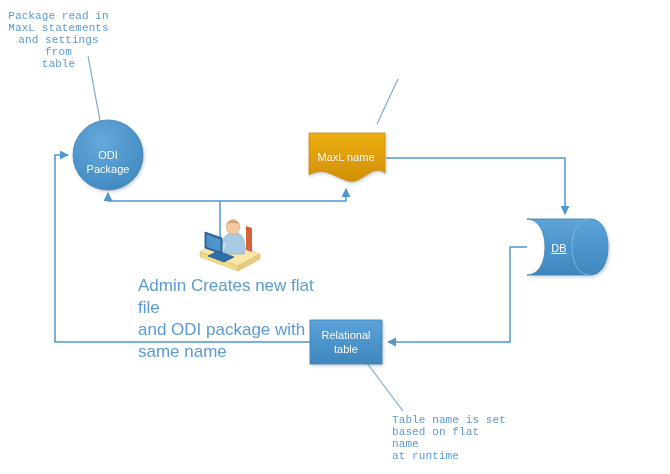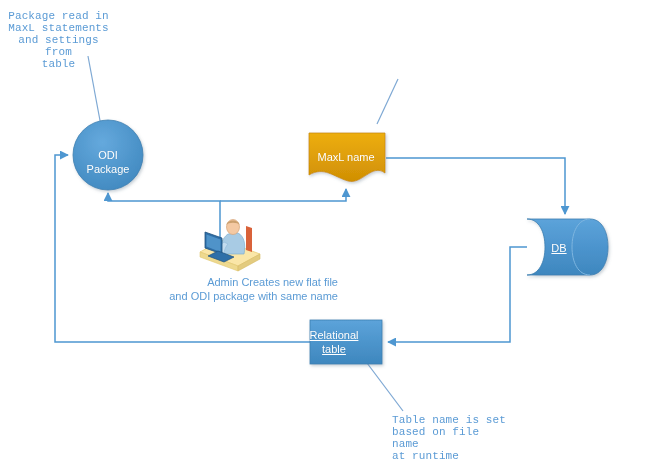--- a/index.html
+++ b/index.html
@@ -46,23 +46,23 @@
     line-height: 14px;
     text-align: center;
     white-space: pre-line;
     pointer-events: none;
     text-shadow: 0 0 1px rgba(0,0,0,0.12);
   }
   .caption-text {
     position: absolute;
     color: #5B9BD5;
     font-family: "Liberation Sans", sans-serif;
-    font-size: 11px;
-    line-height: 14px;
-    text-align: right;
+    font-size: 17px;
+    line-height: 22px;
+    text-align: left;
     white-space: pre-line;
   }
 </style>
 </head>
 <body>
 
 <div id="canvas">
 
   <svg id="diagram-svg" viewBox="0 0 670 474">
     <defs>
@@ -165,29 +165,29 @@
     </g>
   </svg>
 
   <div class="shape-label" style="left:73px; top:148px; width:70px;">ODI
 Package</div>
 
   <div class="shape-label" style="left:311px; top:150px; width:70px;">MaxL name</div>
 
   <div class="shape-label" style="left:530px; top:241px; width:58px;text-decoration:underline;">DB</div>
 
-  <div class="shape-label" style="left:298px; top:328px; width:72px;text-decoration:underline;">Relational
+  <div class="shape-label" style="left:310px; top:328px; width:72px;">Relational
 table</div>
 
   <div class="note-text" style="left:6px; top:10px; width:105px;">Package read in
 MaxL statements
 and settings from
 table</div>
 
 
   <div class="note-text note-left" style="left:392px; top:414px; width:120px;">Table name is set
-based on file name
+based on flat name
 at runtime</div>
 
   <div class="caption-text" style="left:138px; top:275px; width:200px;">Admin Creates new flat file
 and ODI package with same name</div>
 
 </div>
 
 </body></html>

